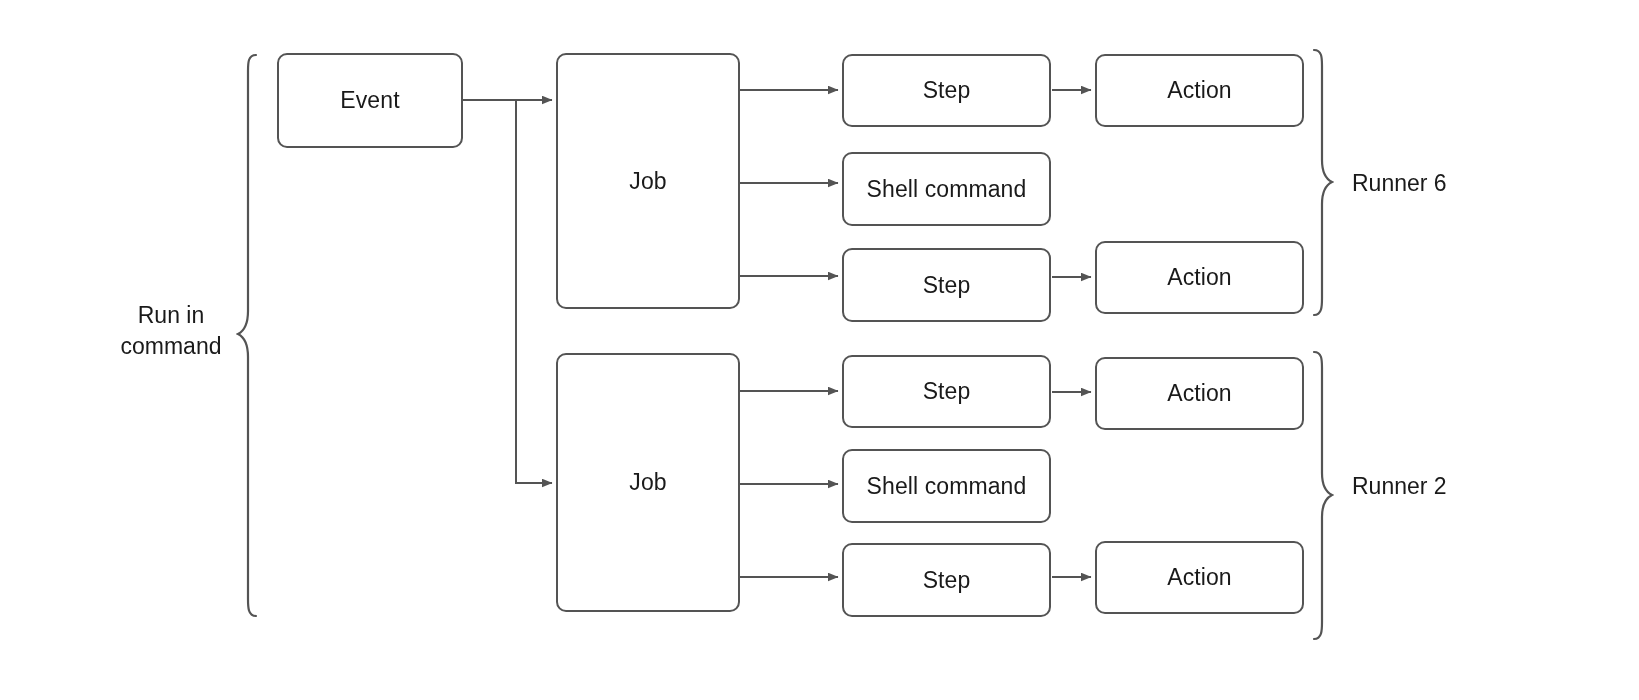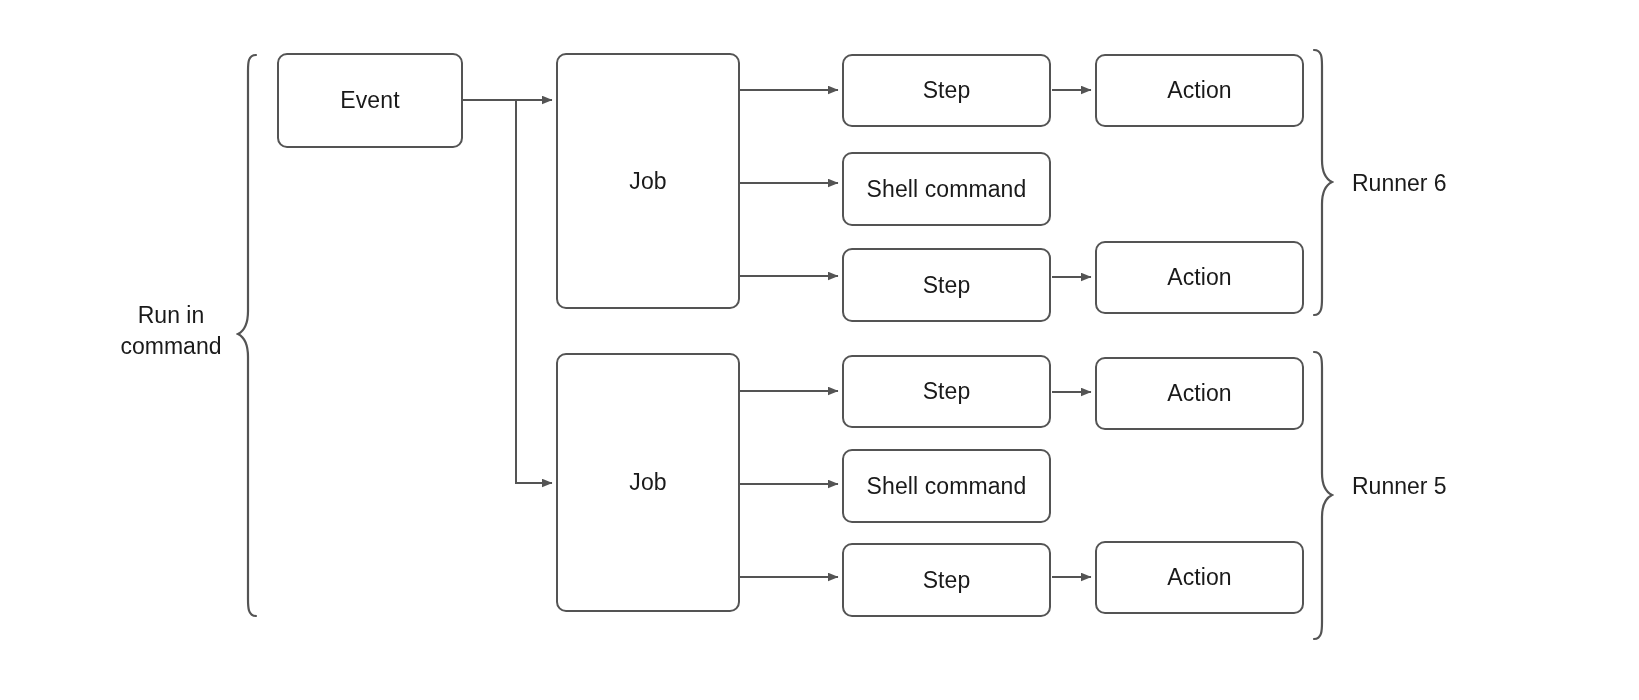--- a/index.html
+++ b/index.html
@@ -158,15 +158,15 @@
   </div>
 
   <div class="side-label" style="left:1352px; top:168px; width:170px; text-align:left;">Runner 6</div>
 
   <div class="brace" style="left:1310px; top:350px;">
     <svg width="24" height="292" viewBox="0 0 24 292" xmlns="http://www.w3.org/2000/svg">
       <path d="M4,2 C12,2 12,10 12,18 L12,123 C12,135 16,142 22,145 C16,148 12,155 12,167 L12,272 C12,280 12,289 4,289" fill="none" stroke="#545454" stroke-width="2.2" stroke-linecap="round"></path>
     </svg>
   </div>
 
-  <div class="side-label" style="left:1352px; top:471px; width:170px; text-align:left;">Runner 5</div>
+  <div class="side-label" style="left:1352px; top:471px; width:170px; text-align:left;">Runner 2</div>
 
 </div>
 
 </body></html>

